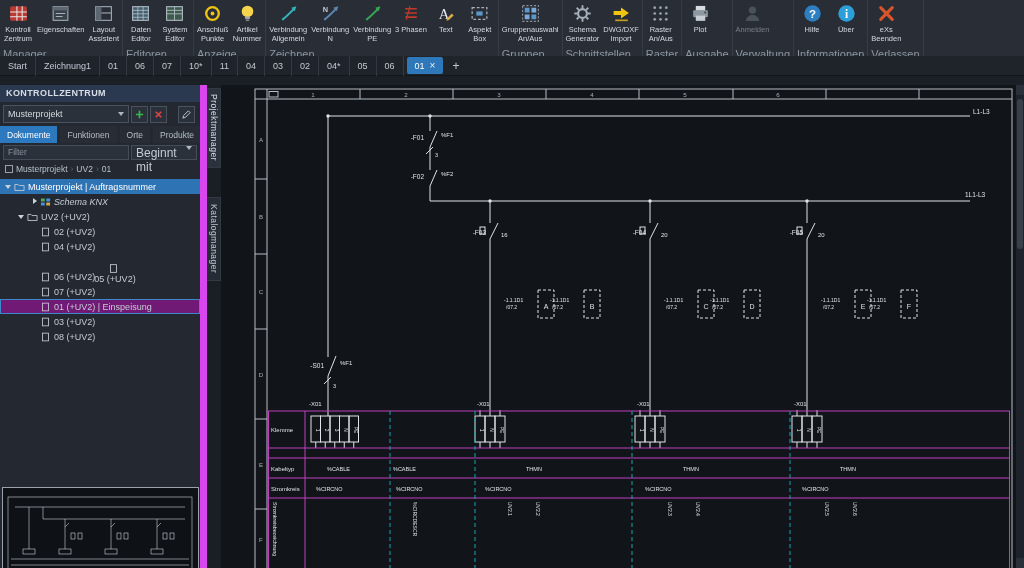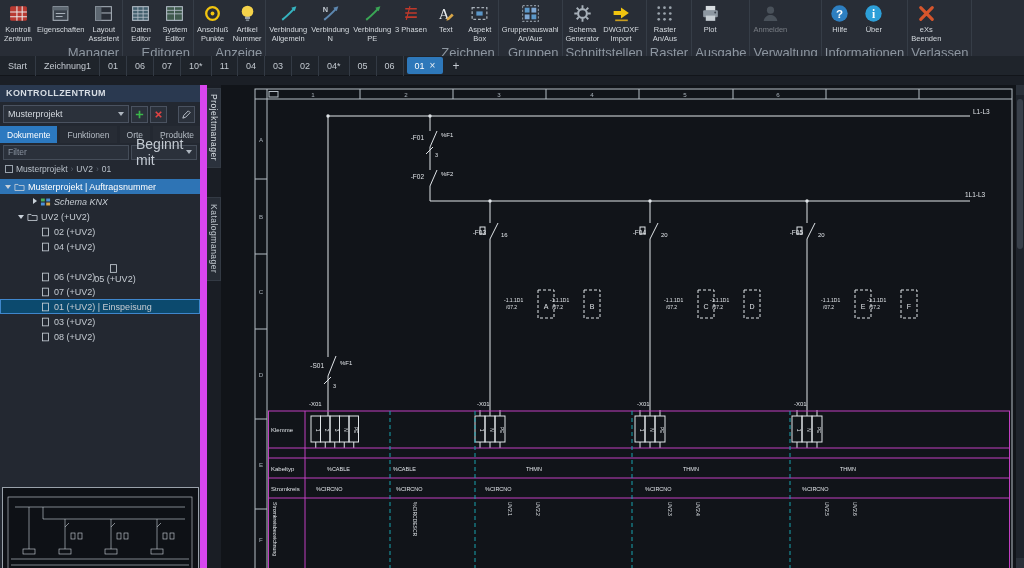--- a/index.html
+++ b/index.html
@@ -6,21 +6,21 @@
 html,body{width:1024px;height:568px;overflow:hidden;background:#1b1f26;font-family:"Liberation Sans",sans-serif;user-select:none}
 #app{position:relative;width:1024px;height:568px}
 
 .ribbon{position:absolute;left:0;top:0;width:1024px;height:63px;background:#282d36;border-bottom:1px solid #12151a;display:flex;align-items:stretch;overflow:hidden}
 .rgroup{display:flex;flex-direction:column;border-right:1px solid #363d47;padding:0 1px;flex:0 0 auto}
 .rbuttons{flex:1;display:flex;align-items:flex-start;padding-top:2px}
 .rbtn{display:flex;flex-direction:column;align-items:center;min-width:34px;padding:1px 2px;border-radius:2px;cursor:default}
 .rbtn.disabled{opacity:.45}
 .ric{width:21px;height:21px;margin-bottom:1px}
 .rlabel{font-size:7.5px;line-height:1.2;color:#d4d9de;text-align:center;white-space:nowrap}
-.rgroup-label{font-size:13px;color:#8d96a0;text-align:right;padding:1px 2px 2px;white-space:nowrap}
+.rgroup-label{font-size:11px;color:#8d96a0;text-align:left;padding:1px 2px 2px;white-space:nowrap}
 
 .tabbar{position:absolute;left:0;top:56px;width:1024px;height:20px;background:#1f242b;display:flex;align-items:center;border-bottom:1px solid #12151a}
 .tab{font-size:9px;color:#c3c9d0;padding:0 8px;height:20px;border-right:1px solid #333a44;display:flex;align-items:center;gap:5px;cursor:default;white-space:nowrap}
 .tab.active{background:#2e78ba;color:#fff;border-right:none;border-radius:2px;margin:0 3px;height:17px}
 .tclose{font-size:10px;color:#e8eef4}
 .tab.add{border-right:none;font-size:12px;padding:0 6px}
 
 .sidebar{position:absolute;left:0;top:85px;width:207px;height:483px;background:#232831;border-right:7px solid #d946ef;overflow:hidden}
 .panel-title{height:17px;background:#2a3950;color:#d7dde4;font-size:9px;font-weight:bold;letter-spacing:.4px;line-height:17px;padding-left:6px}
 .prow{height:24px;display:flex;align-items:center;padding:0 3px;gap:2px}
@@ -28,28 +28,28 @@
 .chev{width:0;height:0;border-left:3.5px solid transparent;border-right:3.5px solid transparent;border-top:4px solid #aeb6bf}
 .pbtn{width:17px;height:17px;background:#2b313b;border:1px solid #4a5260;display:flex;align-items:center;justify-content:center}
 .pbtn.edit{margin-left:auto;margin-right:2px}
 .aic{width:11px;height:11px}
 .stabs{display:flex;height:17px;gap:3px}
 .stab{background:#272c35;color:#b6bdc6;font-size:8.5px;display:flex;align-items:center;justify-content:center;padding:0 7px;cursor:default}
 .stab.active{background:#2c79c0;color:#fff}
 .frow{height:18px;display:flex;align-items:center;gap:2px;padding:0 3px}
 .finput{width:126px;height:15px;background:#2b313b;border:1px solid #454d59;color:#cfd5db;font-size:8.5px;padding:0 4px;font-family:inherit}
 .finput::placeholder{color:#8a93a0}
-.fmode{flex:1;height:15px;background:#2b313b;border:1px solid #454d59;color:#c3cad2;font-size:14px;display:flex;align-items:center;justify-content:space-between;padding:0 4px}
+.fmode{flex:1;height:15px;background:#2b313b;border:1px solid #454d59;color:#c3cad2;font-size:12px;display:flex;justify-content:space-between;padding:0 4px}
 .bcrow{height:16px;display:flex;align-items:center;gap:3px;padding:0 5px;font-size:8.5px;color:#b9c1ca}
 .bcicon{width:8px;height:8px;border:1px solid #9aa3ad;flex:0 0 8px}
 .bsep{color:#5c6672}
 .tree{margin-top:2px}
 .titem{height:15px;display:flex;align-items:center;font-size:9px;color:#c6ccd3;cursor:default;white-space:nowrap}
 .titem.sel{background:#2e74b5;color:#fff}
-.titem.hil{outline:1px solid #3f87cc;outline-offset:-1px;background:#0c4a6e}
+.titem.hil{outline:1px solid #3f87cc;outline-offset:-1px;background:#701a75}
 .exp{width:9px;height:9px;flex:0 0 9px;position:relative;margin-right:1px}
 .exp.down::before{content:"";position:absolute;left:1px;top:3px;border-left:3.5px solid transparent;border-right:3.5px solid transparent;border-top:4.5px solid #c9d1d9}
 .exp.right::before{content:"";position:absolute;left:3px;top:1px;border-top:3.5px solid transparent;border-bottom:3.5px solid transparent;border-left:4.5px solid #c9d1d9}
 .tic{width:11px;height:10px;flex:0 0 11px;margin-right:3px}
 .preview{position:absolute;left:2px;top:402px;width:197px;height:92px;border:1px solid #9aa2ab;background:#0e1116}
 .pvsvg{width:100%;height:100%}
 
 .sidestrip{position:absolute;left:207px;top:85px;width:14px;height:483px;background:#1a1e25}
 .vtab{position:absolute;left:0;width:14px;background:#262c35;color:#bfc6ce;font-size:8.5px;writing-mode:vertical-rl;display:flex;align-items:center;justify-content:center;letter-spacing:.5px;border:1px solid #333a44;border-left:none;cursor:default}
 .vtab.active{background:#2b323d;color:#d6dce2}

